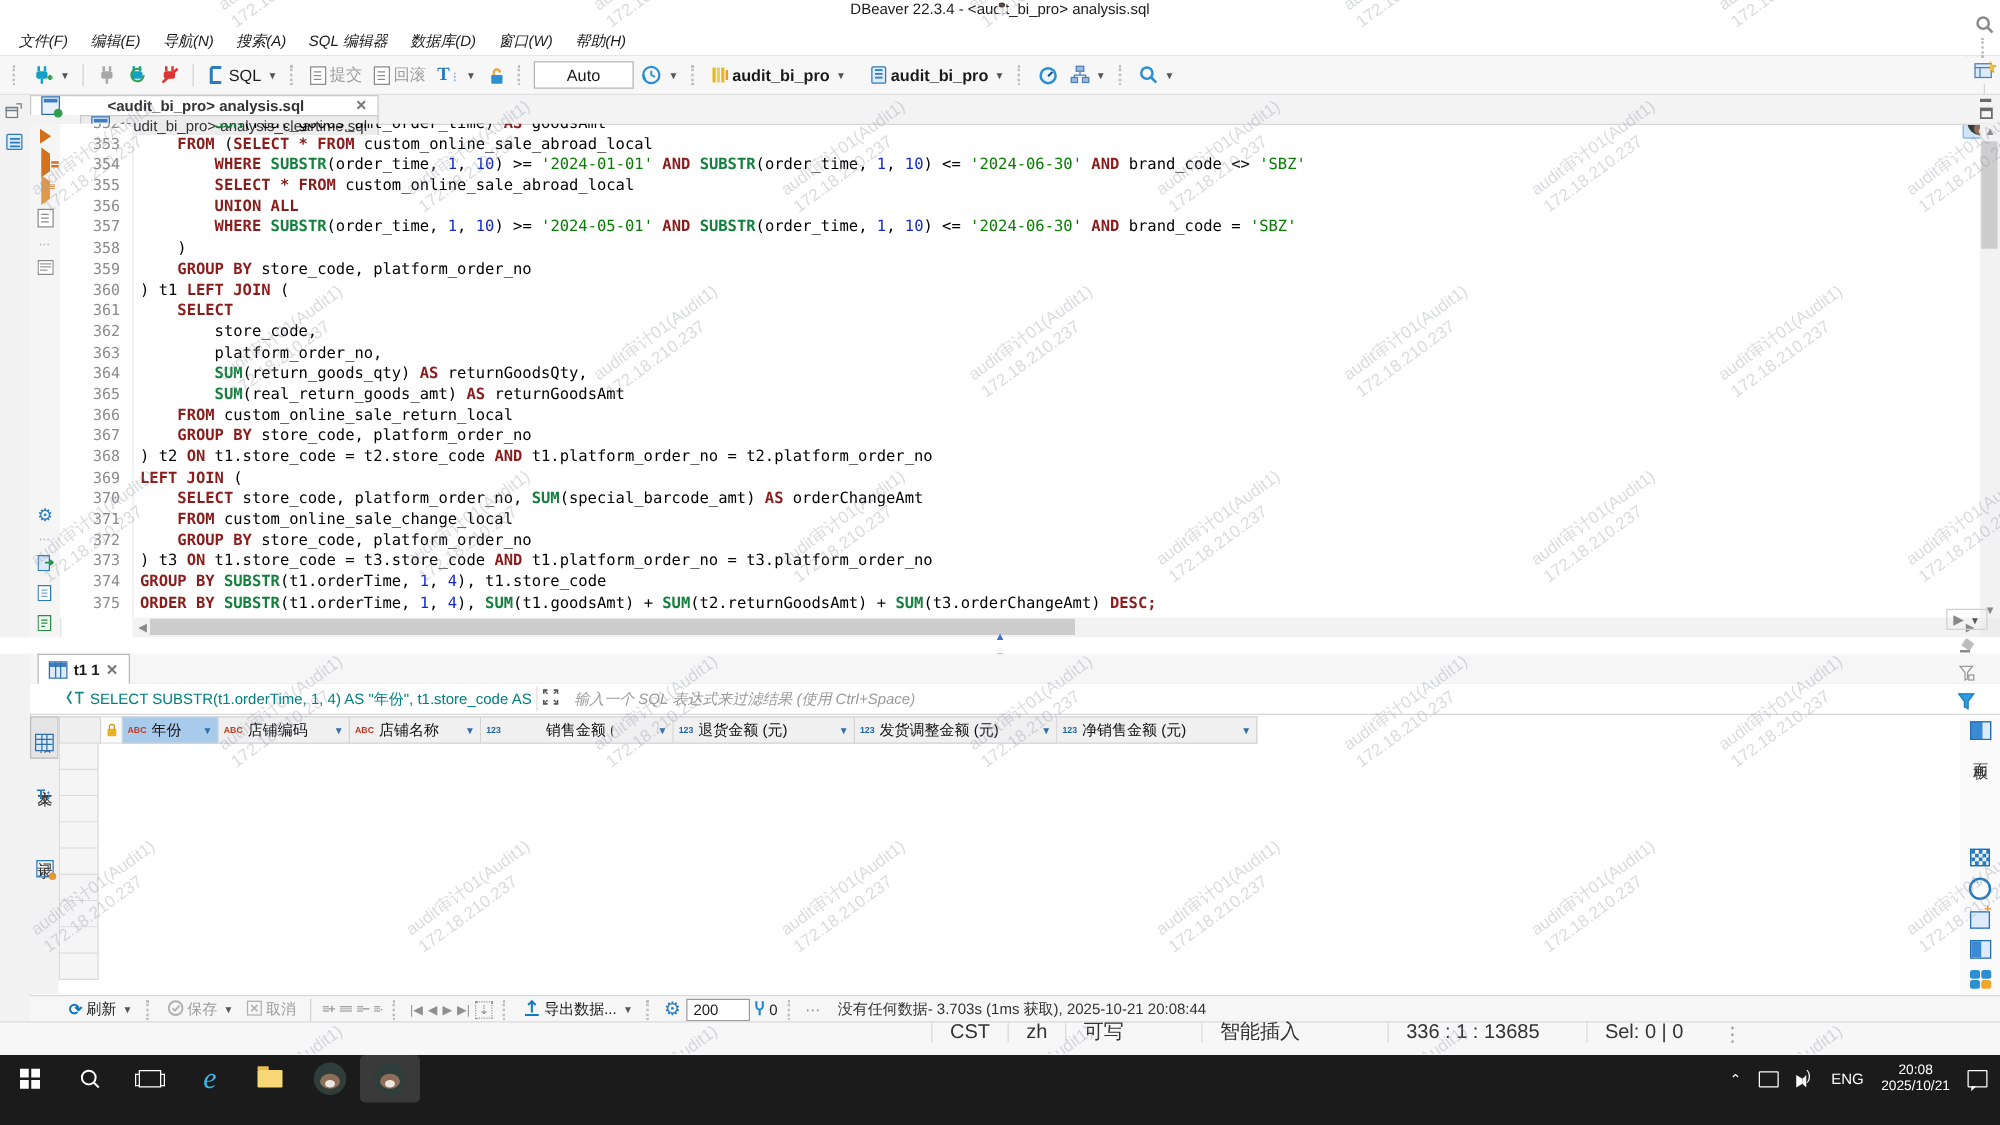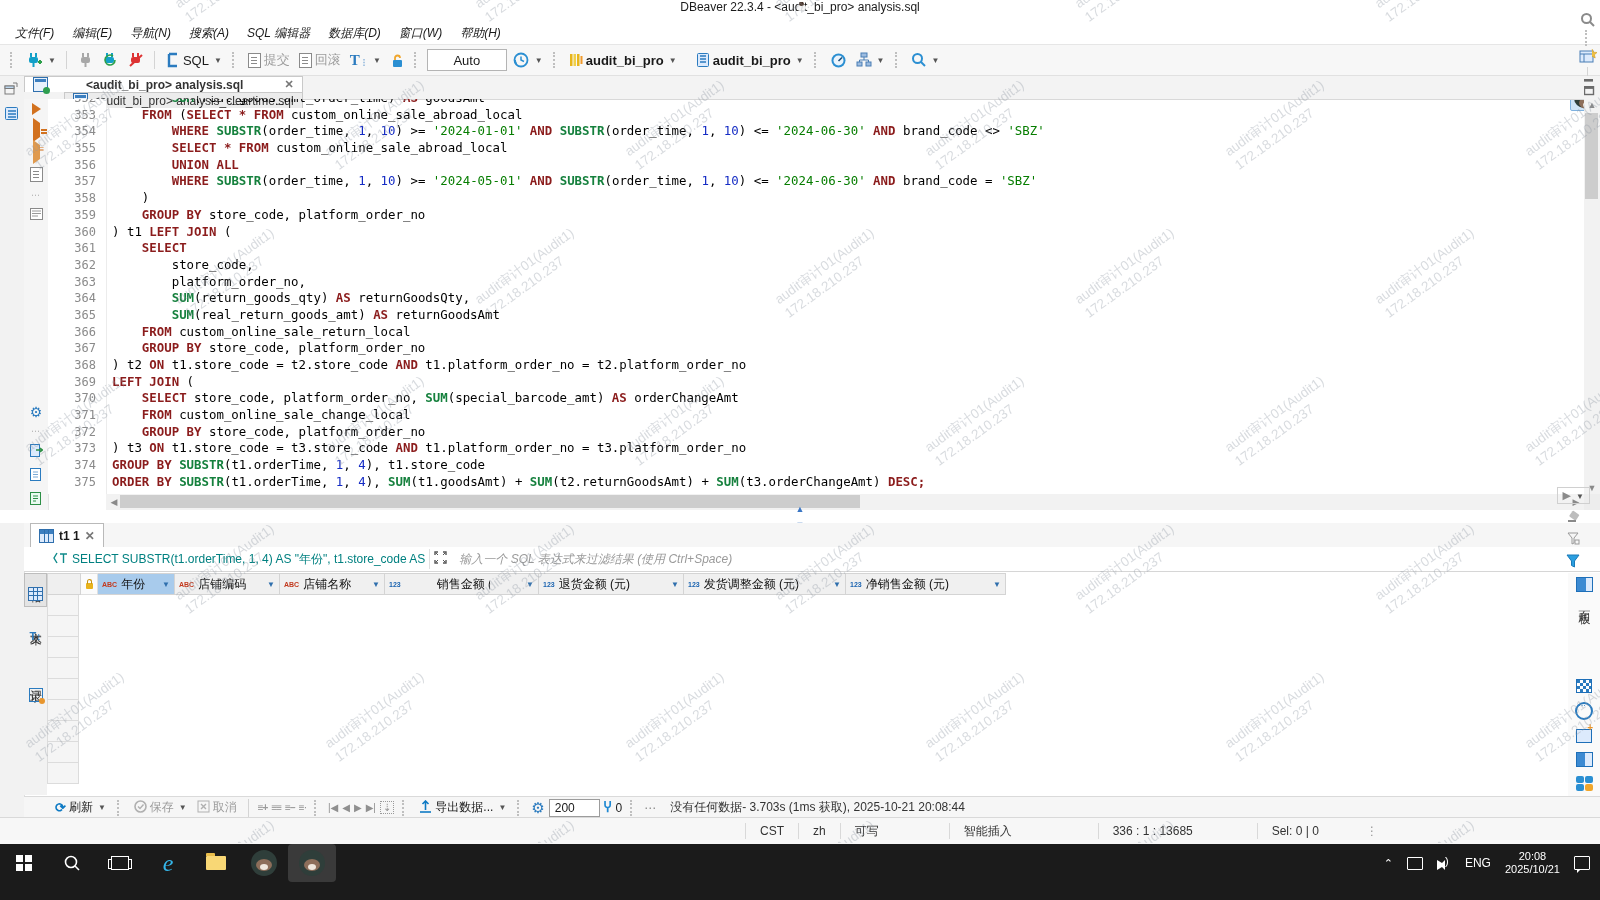--- a/index.html
+++ b/index.html
@@ -118,21 +118,21 @@
   .rs-mini{display:grid;grid-template-columns:8px 8px;grid-gap:1px;}
   .rs-mini span{width:8px;height:7px;border-radius:2px;}
   
   #rtoolbar{left:24px;top:796px;width:1576px;height:21px;background:#f6f6f6;border-top:1px solid #dadada;display:flex;align-items:center;padding-left:28px;gap:4px;font-size:12px;}
   .refresh-ic{color:#0e7ac4;font-size:13px;font-weight:bold;}
   .nav-ic{color:#8f8f8f;font-size:10px;}
   .listic{color:#8f8f8f;font-size:10px;letter-spacing:-1px;}
   #fetchbox{width:44px;height:16px;background:#fff;border:1px solid #9c9c9c;display:flex;align-items:center;padding-left:5px;}
   #rstatus{color:#333;margin-left:10px;white-space:nowrap;}
   
-  #statusbar{left:0;top:817px;width:1600px;height:26px;background:#f7f7f7;border-top:1px solid #d9d9d9;display:flex;align-items:center;font-size:12px;color:#333;}
+  #statusbar{left:0;top:817px;width:1600px;height:26px;background:#f7f7f7;border-top:1px solid #d9d9d9;display:flex;font-size:16px;color:#333;}
   .sseg{padding:0 14px;border-right:1px solid #d9d9d9;height:16px;line-height:16px;white-space:nowrap;}
   
   #taskbar{left:0;top:844px;width:1600px;height:56px;background:#1b1b1b;display:flex;align-items:flex-start;color:#fff;}
   .tb-item{width:48px;height:38px;display:flex;align-items:center;justify-content:center;}
   .tb-item.active{background:#3a3a3a;border-radius:4px;}
   .win-logo{display:grid;grid-template-columns:7px 7px;grid-gap:2px;}
   .win-logo span{width:7px;height:7px;background:#fdfdfd;}
   .tv-ic{width:16px;height:12px;border:1px solid #fff;position:relative;background:transparent;}
   .tv-ic:before{content:"";position:absolute;left:-4px;top:2px;width:3px;height:8px;border:1px solid #fff;border-right:none;}
   .tv-ic:after{content:"";position:absolute;right:-4px;top:2px;width:3px;height:8px;border:1px solid #fff;border-left:none;}

